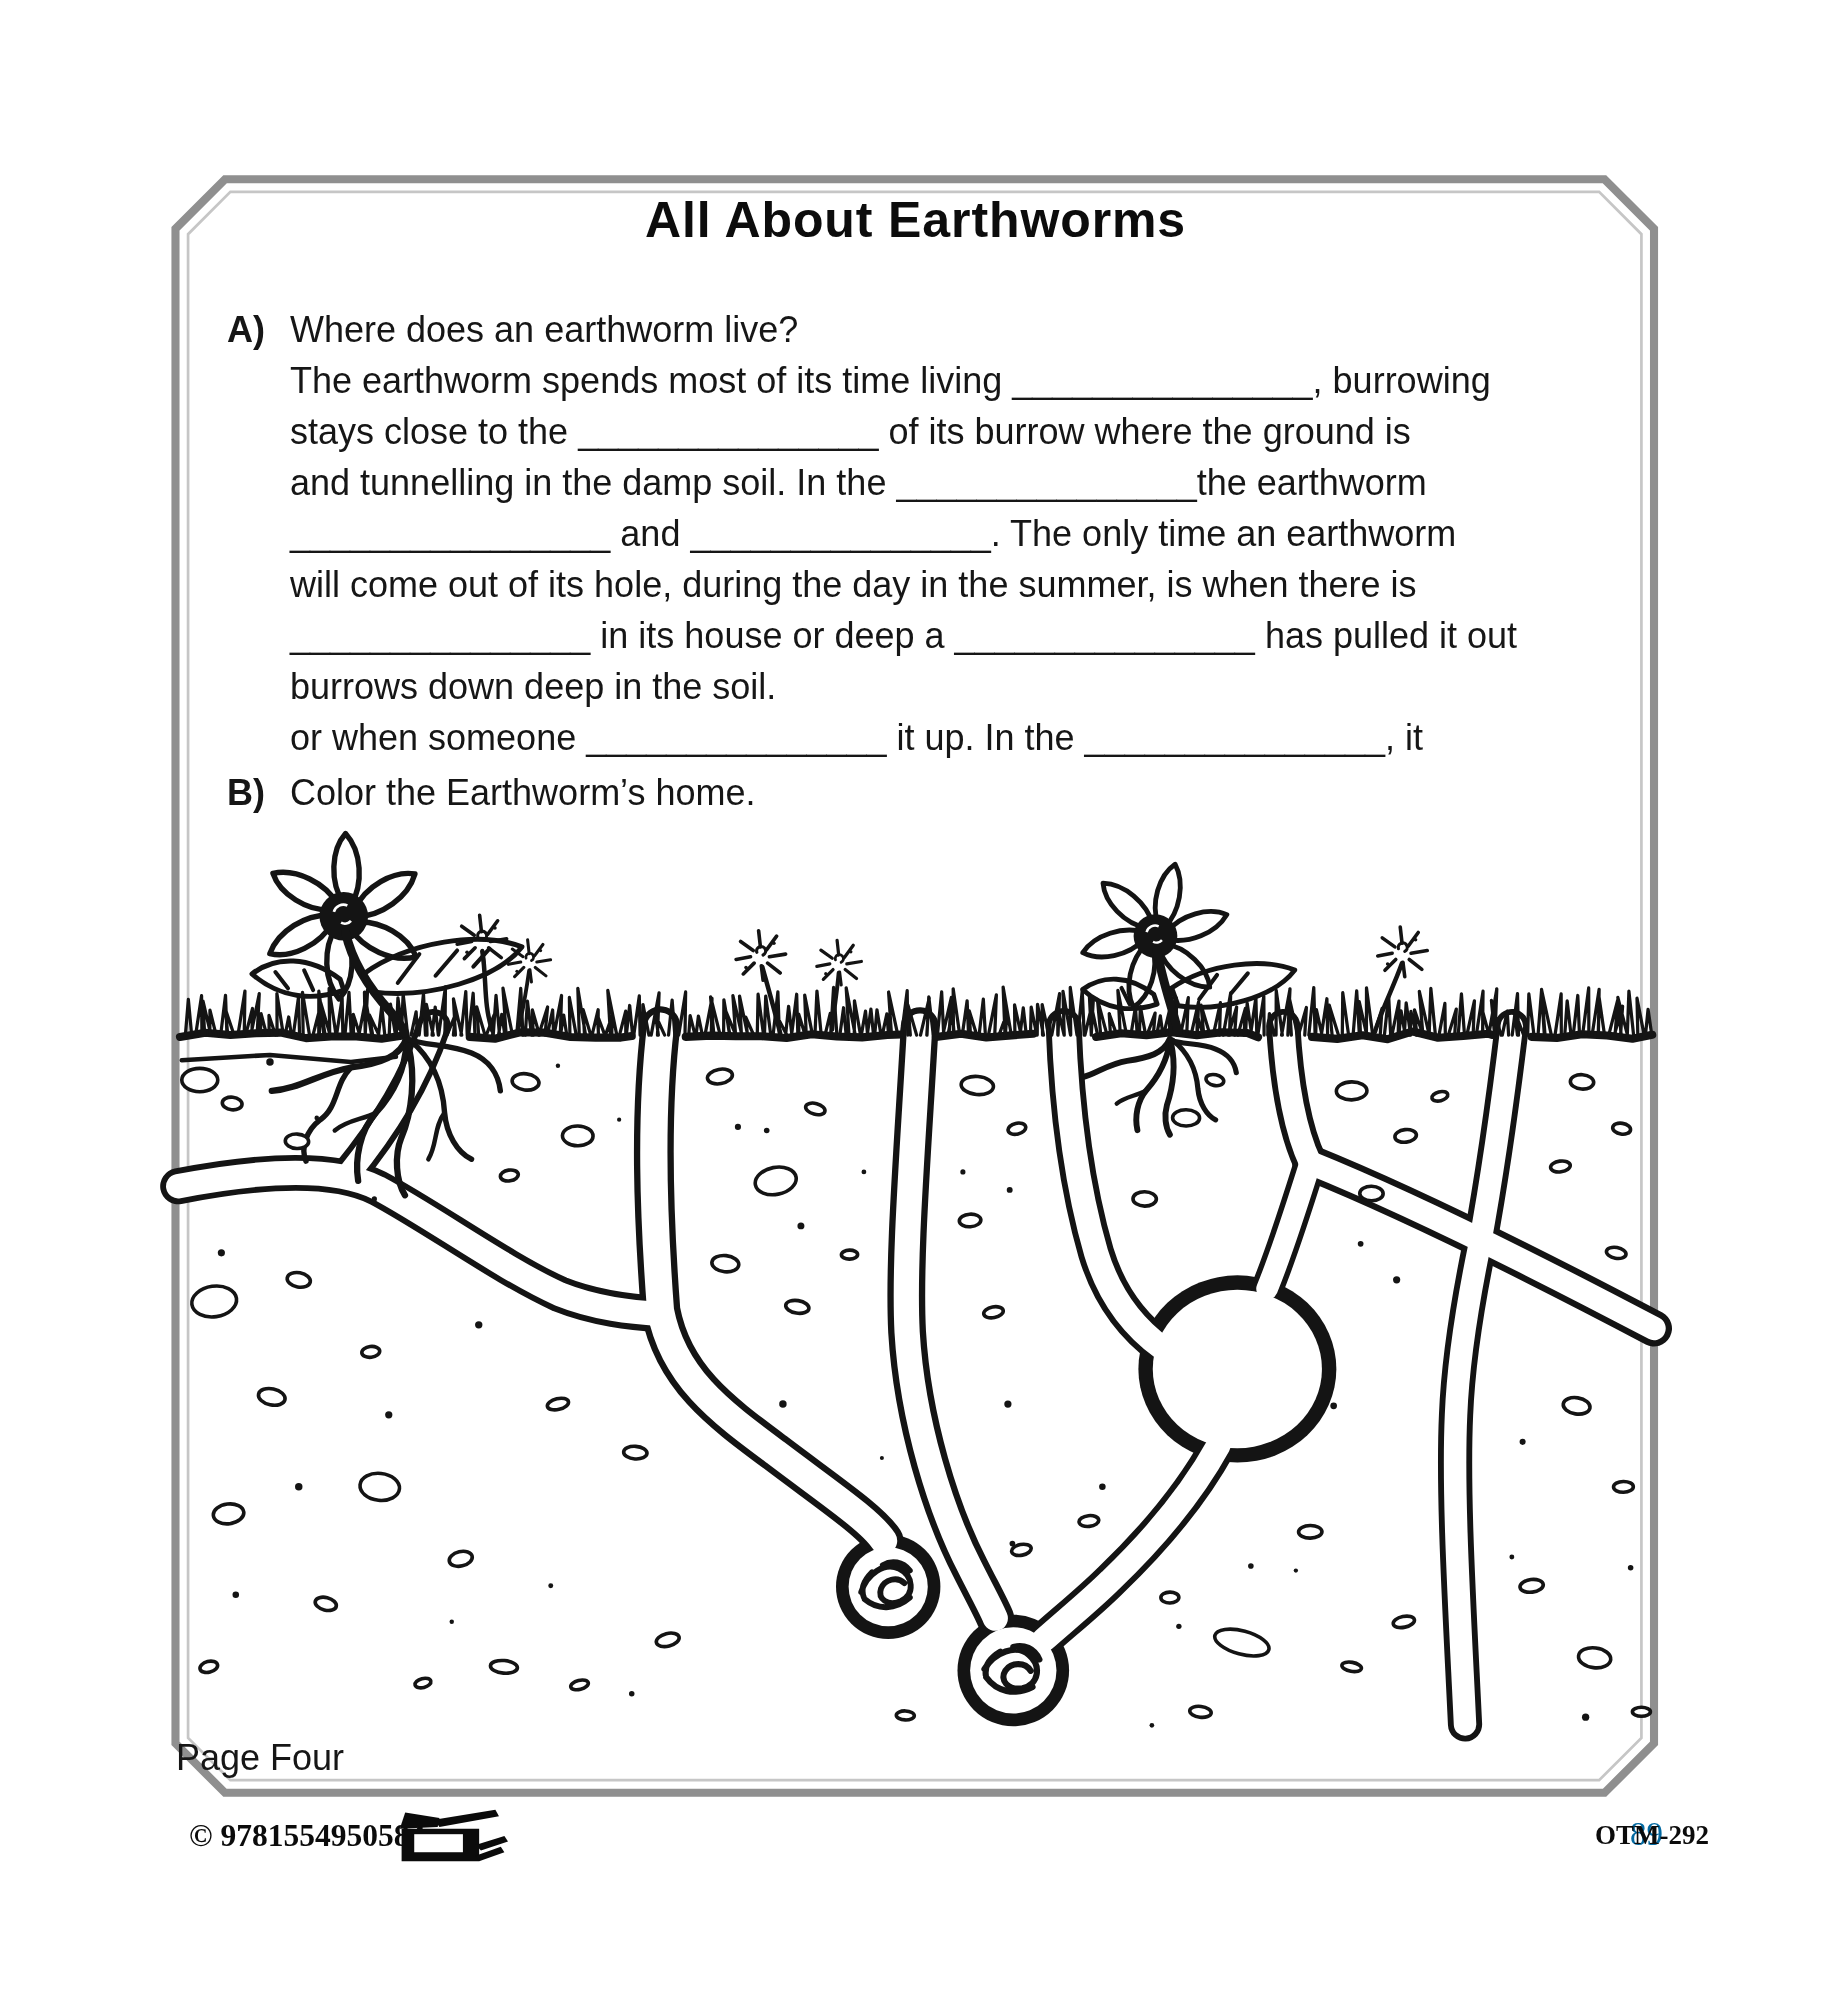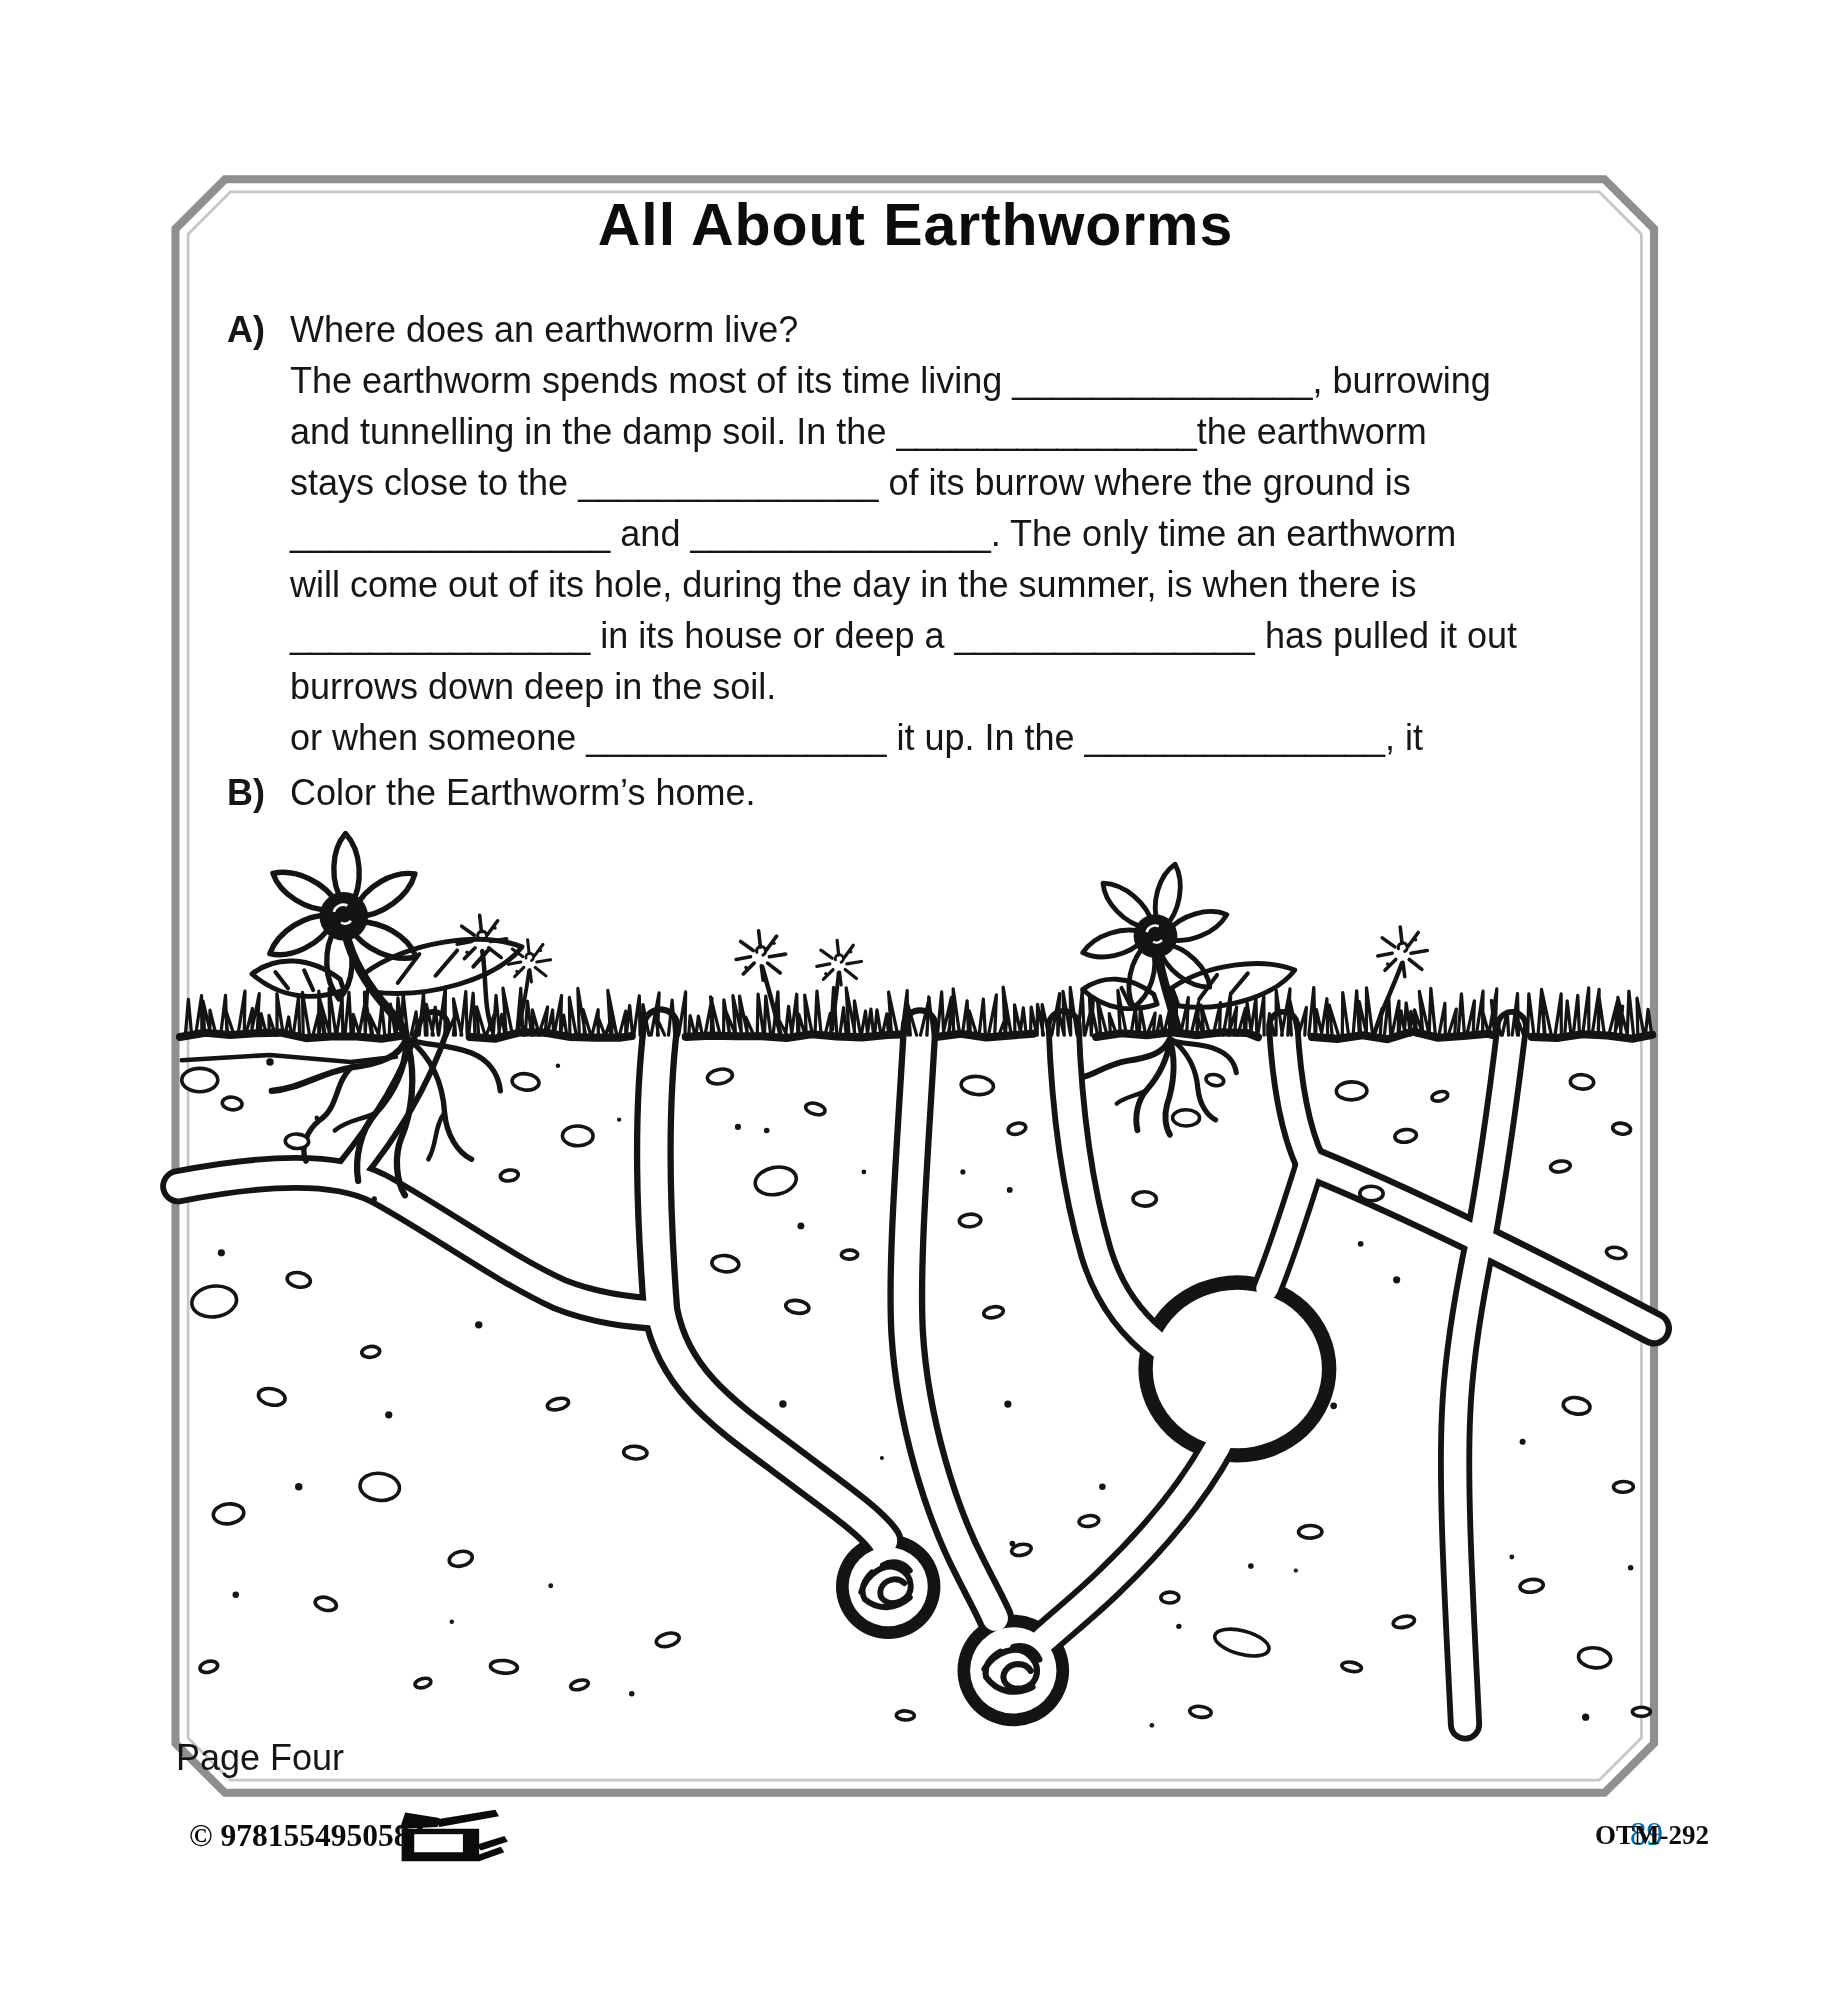--- a/index.html
+++ b/index.html
@@ -1,20 +1,20 @@
 <!DOCTYPE html>
 <html style="font-size:14.4px"><head>
 <meta charset="utf-8">
 <style>
   html,body{margin:0;padding:0;background:#ffffff;}
   .page{position:relative;width:1843px;height:2009px;background:#fff;overflow:hidden;
         font-family:"Liberation Sans",sans-serif;color:#141414;}
   .art{position:absolute;left:0;top:0;width:1843px;height:2009px;}
   .page-title{position:absolute;left:176px;top:191px;width:1479px;text-align:center;
-        font-size:59px;font-weight:700;letter-spacing:0.9px;color:#0c0c0c;white-space:nowrap;}
+        font-size:50px;font-weight:700;letter-spacing:0.9px;color:#0c0c0c;white-space:nowrap;}
   .section{position:absolute;left:290px;font-size:36px;line-height:51px;color:#161616;}
   .section .ln{white-space:nowrap;}
   .marker{position:absolute;left:-63px;top:0;font-weight:700;}
   .sec-b-text{white-space:nowrap;}
   .caption{position:absolute;left:176px;top:1737px;width:1479px;
         font-size:36px;color:#161616;}
   .footer-isbn{position:absolute;left:189px;top:1818px;font-family:"Liberation Serif",serif;
         font-weight:700;font-size:31.5px;color:#0b0b0b;white-space:nowrap;}
   .footer-logo{position:absolute;left:398px;top:1807px;}
   .footer-page{position:absolute;left:184px;top:1816px;width:1479px;text-align:right;
@@ -279,22 +279,22 @@
   </svg>
 
   <div class="page-title">All About Earthworms</div>
 
   <div class="section" style="top:304px;">
     <div class="ln">
       <span class="marker">A)</span>
       <span>Where does an earthworm live?</span>
     </div>
     <div class="ln">The earthworm spends most of its time living _______________, burrowing</div>
+    <div class="ln">stays close to the _______________ of its burrow where the ground is</div>
     <div class="ln">and tunnelling in the damp soil. In the _______________the earthworm</div>
-    <div class="ln">stays close to the _______________ of its burrow where the ground is</div>
     <div class="ln">________________ and _______________. The only time an earthworm</div>
     <div class="ln">will come out of its hole, during the day in the summer, is when there is</div>
     <div class="ln">_______________ in its house or deep a _______________ has pulled it out</div>
     <div class="ln">burrows down deep in the soil.</div>
     <div class="ln">or when someone _______________ it up. In the _______________, it</div>
   </div>
 
   <div class="section" style="top:767px;">
     <div class="ln">
       <span class="marker">B)</span>

